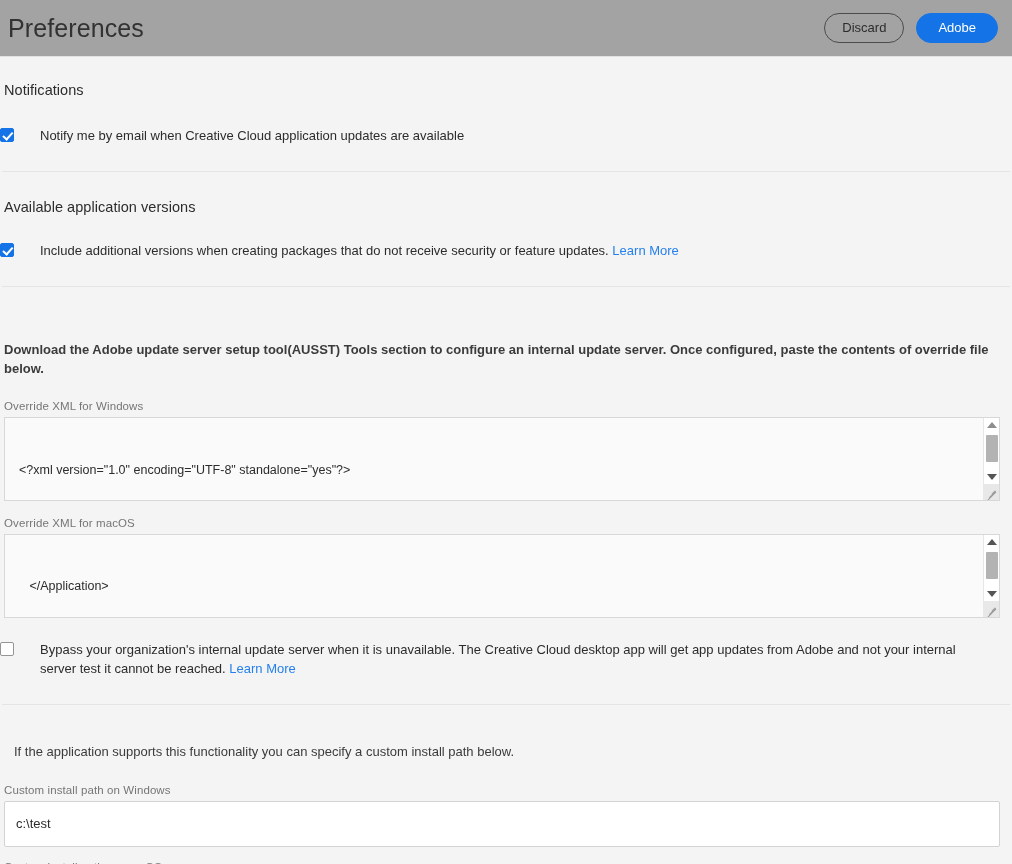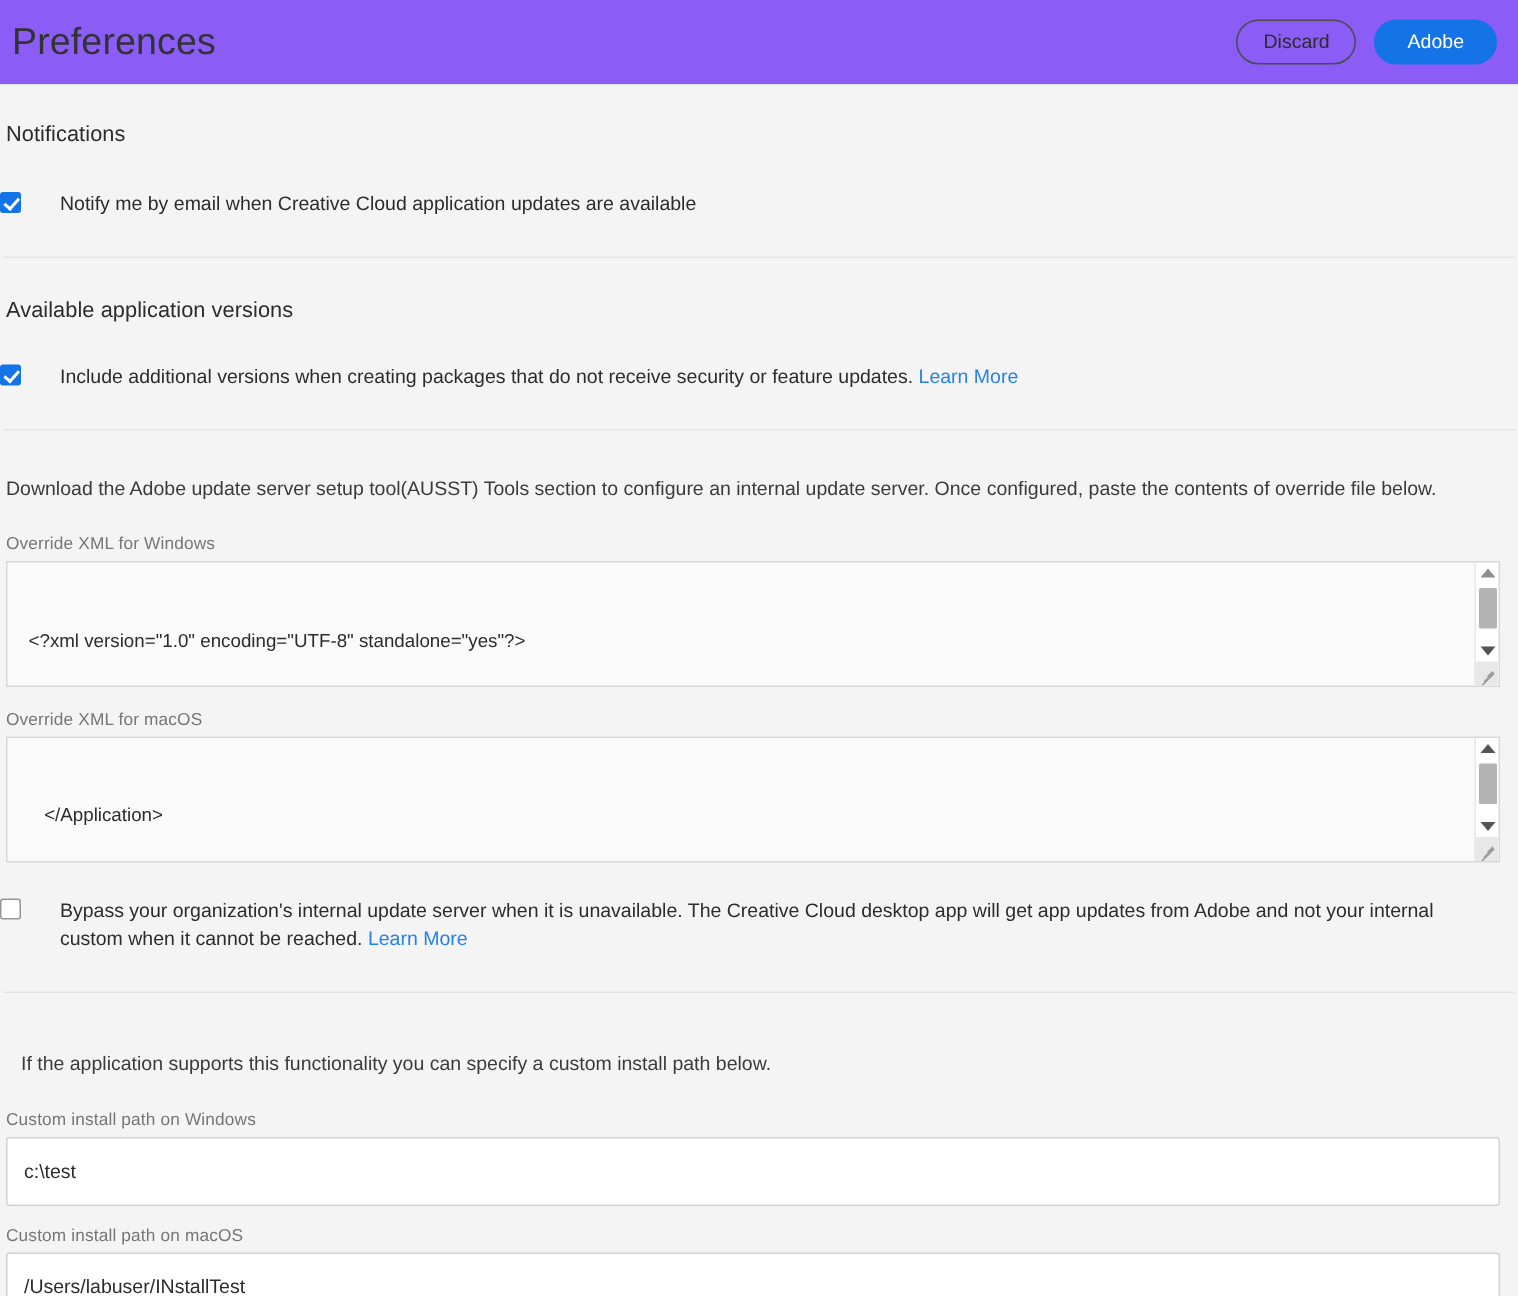--- a/index.html
+++ b/index.html
@@ -9,21 +9,21 @@
     background: #f4f4f4;
     font-family: "Liberation Sans", sans-serif;
     color: #2c2c2c;
     overflow: hidden;
   }
 
   
   .header {
     position: relative;
     height: 56px;
-    background: #8b5cf6;
+    background: #a3a3a3;
     display: flex;
     align-items: center;
     padding: 0 14px 0 4px;
   }
   .page-title {
     font-size: 25px;
     font-weight: 400;
     color: #323232;
     letter-spacing: 0.1px;
     line-height: 1;
@@ -245,21 +245,21 @@
 <div class="section" style="padding-top:27px;">
   <h2 class="sec-title">Available application versions</h2>
   <div class="cbrow" style="margin-top:26px;">
     <span class="cbox checked"></span>
     <span class="cblabel"><span>Include additional versions when creating packages that do not receive security or feature updates.</span> <a class="link">Learn More</a></span>
   </div>
 </div>
 <div class="sec-divider" style="margin-top:26px;"></div>
 
 <div class="section" style="padding-top:27px;">
-  <p class="sec-desc" style="margin-top:3px;">Download the Adobe update server setup tool(AUSST) Tools section to configure an internal update server. Once configured, paste the contents of override file below.</p>
+  <p class="sec-desc" style="margin-top:27px;font-weight:bold;">Download the Adobe update server setup tool(AUSST) Tools section to configure an internal update server. Once configured, paste the contents of override file below.</p>
 
   <div style="margin-top:21px;">
     <div class="field-label">Override XML for Windows</div>
     <div class="ta-wrap" style="height:84px;">
       <div class="ta-body">
         <span class="ln">&lt;?xml version="1.0" encoding="UTF-8" standalone="yes"?&gt;</span>
         
         
         
       </div>
@@ -302,21 +302,21 @@
       <div class="resize-grip">
         <i style="width:13px; left:2px; top:12px;"></i>
         <i style="width:9px; left:5px; top:10px;"></i>
         <i style="width:5px; left:8px; top:8px;"></i>
       </div>
     </div>
   </div>
 
   <div class="cbrow" style="margin-top:22px; padding-right:30px;">
     <span class="cbox unchecked"></span>
-    <span class="cblabel"><span>Bypass your organization's internal update server when it is unavailable. The Creative Cloud desktop app will get app updates from Adobe and not your internal custom when it cannot be reached.</span> <a class="link">Learn More</a></span>
+    <span class="cblabel"><span>Bypass your organization's internal update server when it is unavailable. The Creative Cloud desktop app will get app updates from Adobe and not your internal server test it cannot be reached.</span> <a class="link">Learn More</a></span>
   </div>
 </div>
 <div class="sec-divider" style="margin-top:25px;"></div>
 
 <div class="section" style="padding-top:27px;">
   <p class="sec-desc" style="margin-top:11px;margin-left:10px;">If the application supports this functionality you can specify a custom install path below.</p>
 
   <div style="margin-top:22px;">
     <div class="field-label">Custom install path on Windows</div>
     <input class="tinput" type="text" value="c:\test" style="">

